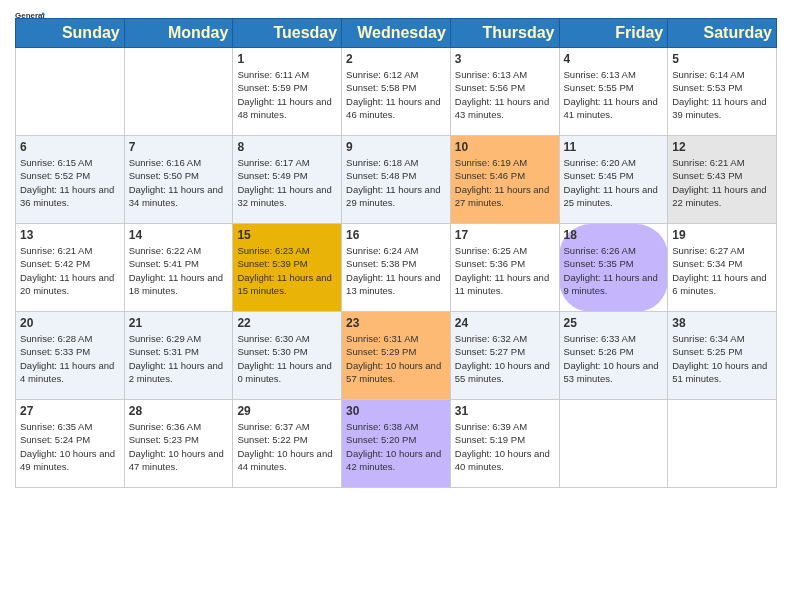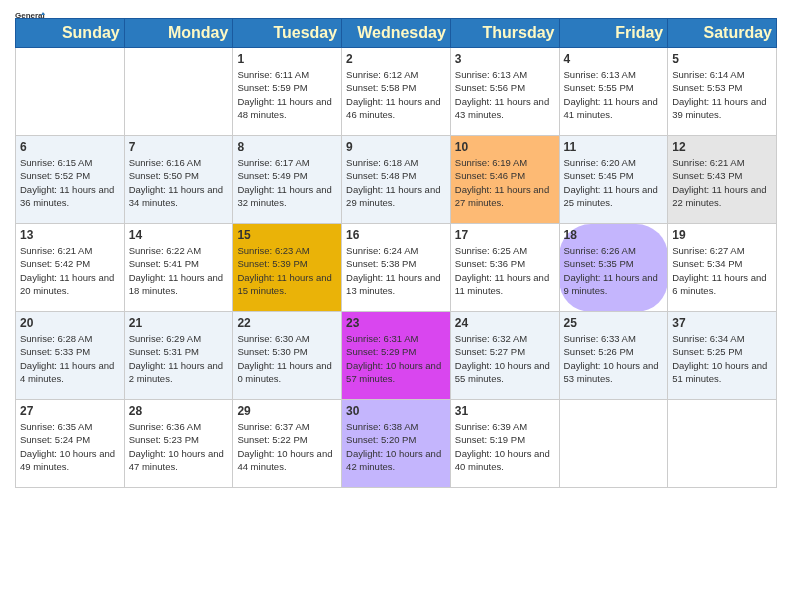--- a/index.html
+++ b/index.html
@@ -224,34 +224,34 @@
             <div class="day-info">Sunrise: 6:28 AM<br>Sunset: 5:33 PM<br>Daylight: 11 hours and 4 minutes.</div>
           </td>
           <td style="background: rgb(237, 243, 249);">
             <span class="day-num">21</span>
             <div class="day-info">Sunrise: 6:29 AM<br>Sunset: 5:31 PM<br>Daylight: 11 hours and 2 minutes.</div>
           </td>
           <td style="background: rgb(237, 243, 249);">
             <span class="day-num">22</span>
             <div class="day-info">Sunrise: 6:30 AM<br>Sunset: 5:30 PM<br>Daylight: 11 hours and 0 minutes.</div>
           </td>
-          <td style="background: #d946ef;">
+          <td style="background: #fdba74;">
             <span class="day-num">23</span>
             <div class="day-info">Sunrise: 6:31 AM<br>Sunset: 5:29 PM<br>Daylight: 10 hours and 57 minutes.</div>
           </td>
           <td style="background: rgb(237, 243, 249);">
             <span class="day-num">24</span>
             <div class="day-info">Sunrise: 6:32 AM<br>Sunset: 5:27 PM<br>Daylight: 10 hours and 55 minutes.</div>
           </td>
           <td style="background: rgb(237, 243, 249);">
             <span class="day-num">25</span>
             <div class="day-info">Sunrise: 6:33 AM<br>Sunset: 5:26 PM<br>Daylight: 10 hours and 53 minutes.</div>
           </td>
           <td style="background: rgb(237, 243, 249);">
-            <span class="day-num">37</span>
+            <span class="day-num">38</span>
             <div class="day-info">Sunrise: 6:34 AM<br>Sunset: 5:25 PM<br>Daylight: 10 hours and 51 minutes.</div>
           </td>
         </tr>
         <tr>
           <td style="background: rgb(255, 255, 255);">
             <span class="day-num">27</span>
             <div class="day-info">Sunrise: 6:35 AM<br>Sunset: 5:24 PM<br>Daylight: 10 hours and 49 minutes.</div>
           </td>
           <td style="background: rgb(255, 255, 255);">
             <span class="day-num">28</span>

